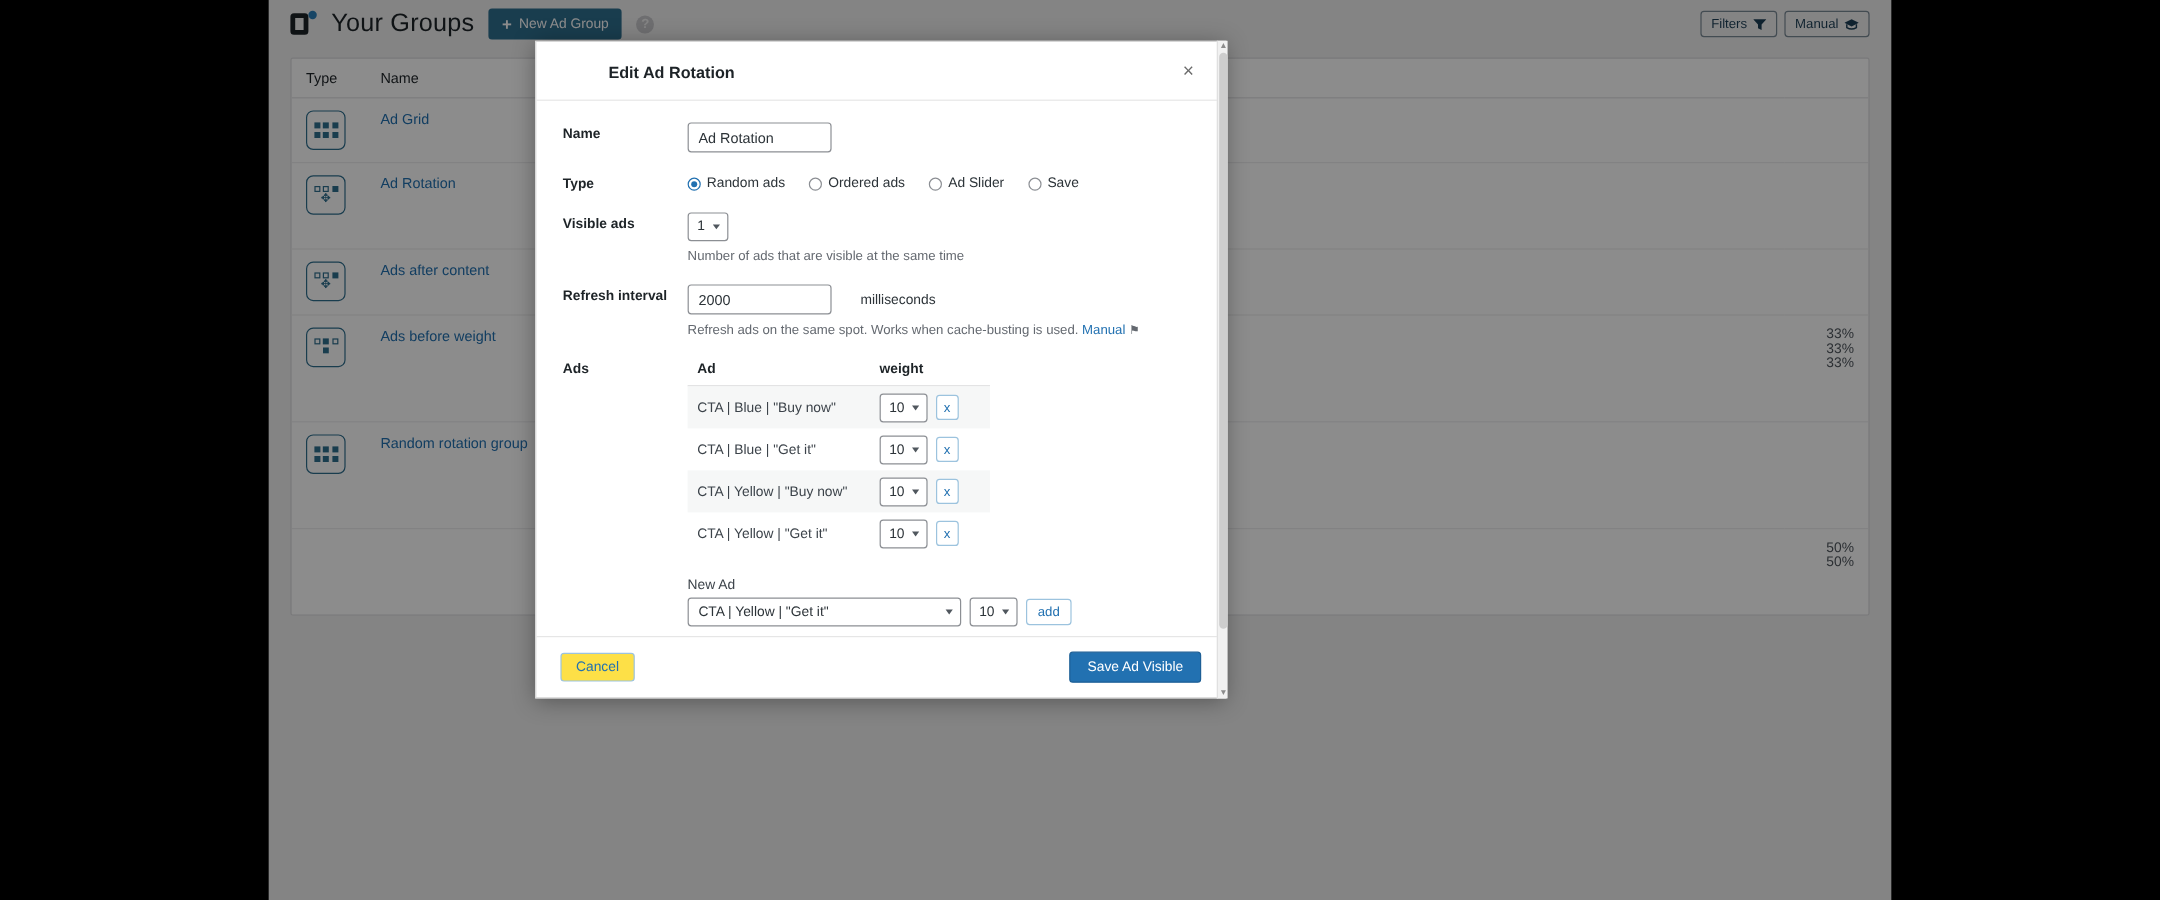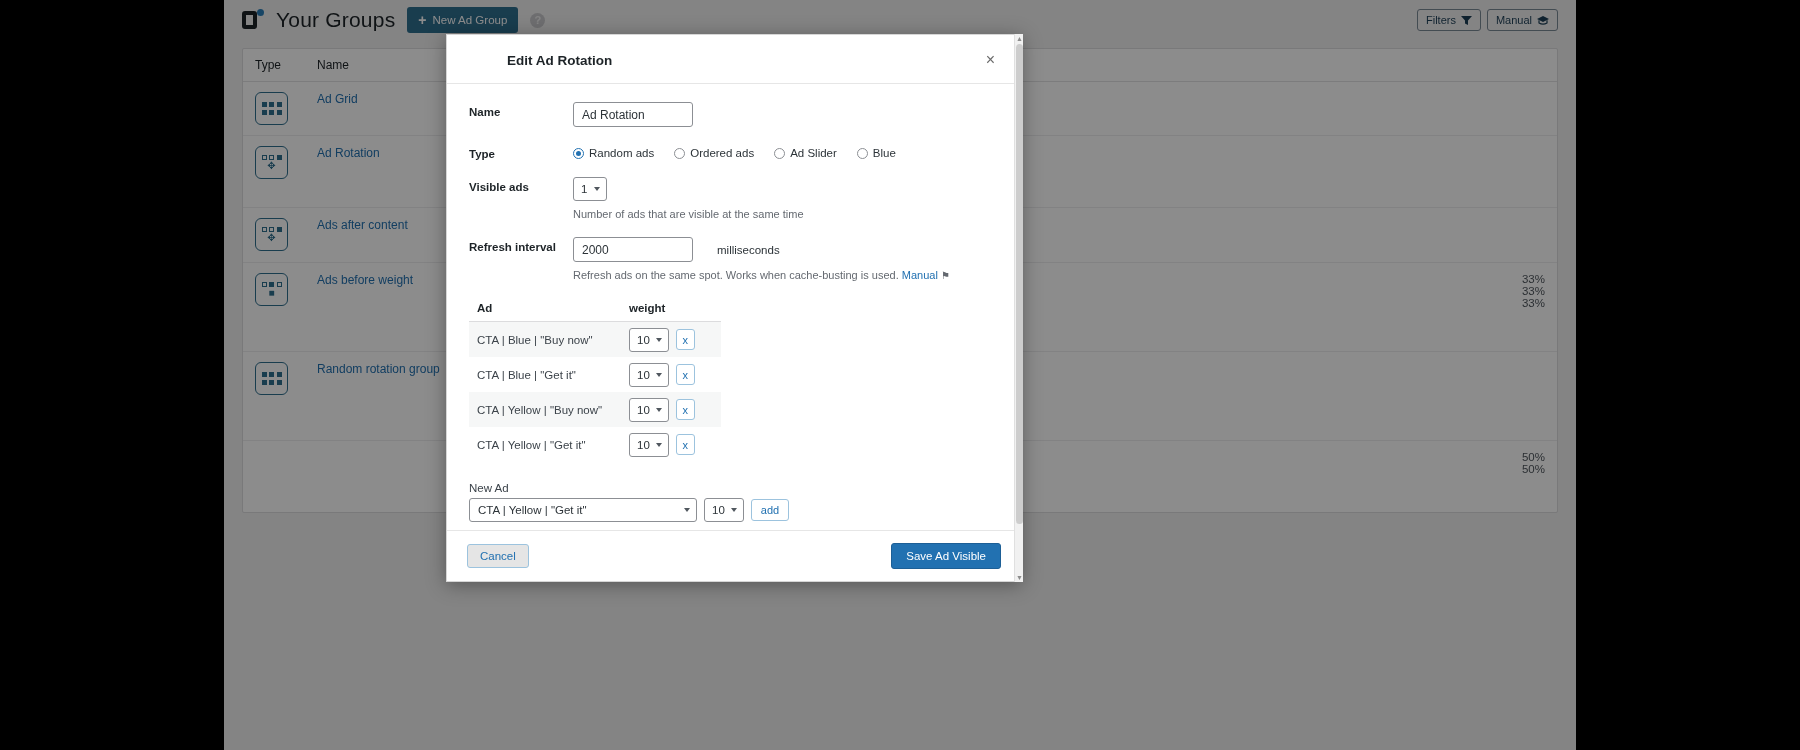--- a/index.html
+++ b/index.html
@@ -212,21 +212,21 @@
   .newad-row { display:flex; align-items:center; gap:7px; }
   .btn-add {
     border:1px solid #9cc3de; background:#fff; color:#2271b1; border-radius:3px;
     font-size:11px; padding:4px 9px; cursor:pointer; font-family:inherit; height:22px;
   }
 
   .modal-foot {
     border-top:1px solid #e6e6e6; padding:12px 20px; display:flex; align-items:center;
   }
   .btn-cancel {
-    border:1px solid #9cc3de; background:#e5e5e5; color:#2271b1; border-radius:3px;
+    border:1px solid #9cc3de; background:#fde047; color:#2271b1; border-radius:3px;
     font-size:11.5px; padding:5px 12px; cursor:pointer; font-family:inherit;
   }
   .btn-save {
     margin-left:auto; background:#2271b1; border:1px solid #1d5f96; color:#fff;
     border-radius:3px; font-size:11.5px; padding:6px 14px; cursor:pointer; font-family:inherit;
   }
   .flag { font-size:10px; }
 </style>
 </head>
 <body>
@@ -421,21 +421,21 @@
             <label class="radio-item">
               <span class="rd"></span>
               <span class="rd-label">Ordered ads</span>
             </label>
             <label class="radio-item">
               <span class="rd"></span>
               <span class="rd-label">Ad Slider</span>
             </label>
             <label class="radio-item">
               <span class="rd"></span>
-              <span class="rd-label">Blue</span>
+              <span class="rd-label">Save</span>
             </label>
           </div>
         </div>
       </div>
 
       <div class="frow">
         <div class="flabel">Visible ads</div>
         <div class="fctl">
           <span class="sel visible-ads">
             <span>1</span>
@@ -453,20 +453,21 @@
           </div>
           <div class="hint">
             <span>Refresh ads on the same spot. Works when cache-busting is used.</span>
             <a href="#">Manual</a>
             <span class="flag">⚑</span>
           </div>
         </div>
       </div>
 
       <div class="frow">
+        <div class="flabel">Ads</div>
         <div class="fctl">
           <div class="ads-table">
             <div class="ads-head">
               <span class="h-ad">Ad</span>
               <span class="h-w">weight</span>
             </div>
 
             <div class="ad-row alt">
               <span class="ad-name">CTA | Blue | "Buy now"</span>
               <span class="ad-wt">

